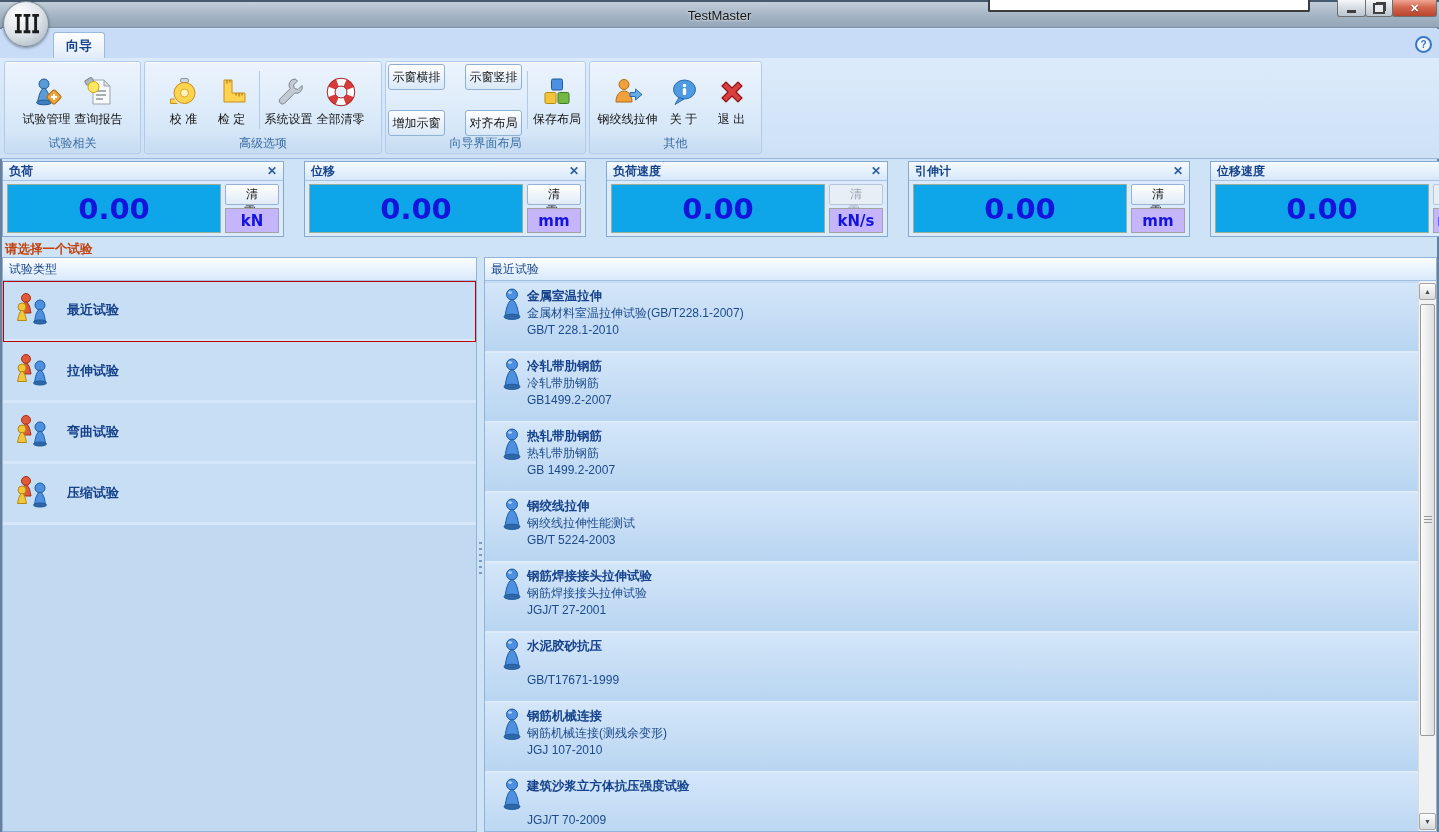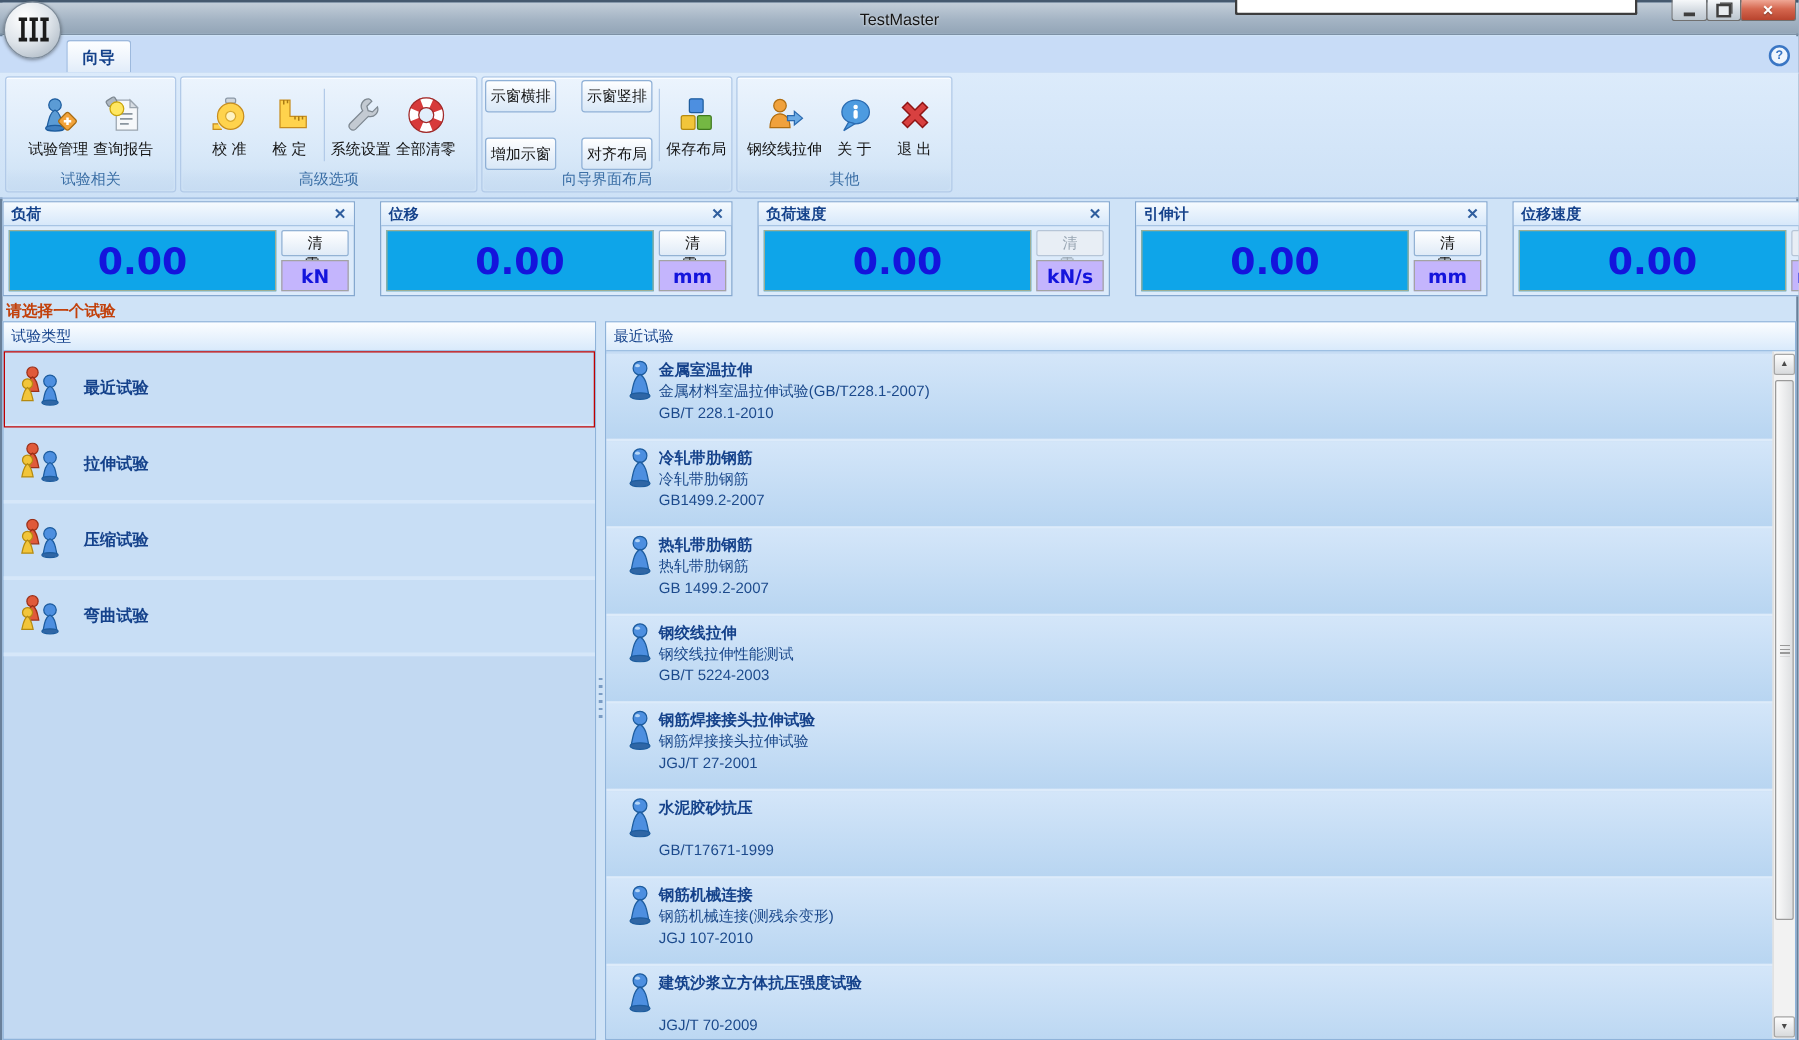--- a/index.html
+++ b/index.html
@@ -377,34 +377,34 @@
     <span class="ticon">
       <svg width="40" height="32" viewBox="0 0 40 32">
         <circle cx="13" cy="5" r="4.5" fill="#e05a3a" stroke="#9c3018"></circle>
         <path d="M13 8.5 C9.5 10.5 9 15 8 20 L18 20 C17 15 16.5 10.5 13 8.5 Z" fill="#e05a3a" stroke="#9c3018"></path>
         <circle cx="9" cy="14" r="4" fill="#f2c53a" stroke="#b58a10"></circle>
         <path d="M9 17 C6 19 5.5 23 4.5 27.5 L13.5 27.5 C12.5 23 12 19 9 17 Z" fill="#f2c53a" stroke="#b58a10"></path>
         <circle cx="27" cy="12" r="5" fill="#4d8fe0" stroke="#1d5c9e"></circle>
         <path d="M27 16 C23 18 22.5 23 21.5 28.5 L32.5 28.5 C31.5 23 31 18 27 16 Z" fill="#4d8fe0" stroke="#1d5c9e"></path>
         <ellipse cx="27" cy="29" rx="6.5" ry="2" fill="#2f66a5" stroke="#1d5c9e"></ellipse>
       </svg></span>
-    <span class="tlabel">压缩试验</span>
+    <span class="tlabel">弯曲试验</span>
   </div>
           <div class="titem">
     <span class="ticon">
       <svg width="40" height="32" viewBox="0 0 40 32">
         <circle cx="13" cy="5" r="4.5" fill="#e05a3a" stroke="#9c3018"></circle>
         <path d="M13 8.5 C9.5 10.5 9 15 8 20 L18 20 C17 15 16.5 10.5 13 8.5 Z" fill="#e05a3a" stroke="#9c3018"></path>
         <circle cx="9" cy="14" r="4" fill="#f2c53a" stroke="#b58a10"></circle>
         <path d="M9 17 C6 19 5.5 23 4.5 27.5 L13.5 27.5 C12.5 23 12 19 9 17 Z" fill="#f2c53a" stroke="#b58a10"></path>
         <circle cx="27" cy="12" r="5" fill="#4d8fe0" stroke="#1d5c9e"></circle>
         <path d="M27 16 C23 18 22.5 23 21.5 28.5 L32.5 28.5 C31.5 23 31 18 27 16 Z" fill="#4d8fe0" stroke="#1d5c9e"></path>
         <ellipse cx="27" cy="29" rx="6.5" ry="2" fill="#2f66a5" stroke="#1d5c9e"></ellipse>
       </svg></span>
-    <span class="tlabel">弯曲试验</span>
+    <span class="tlabel">压缩试验</span>
   </div>
         </div>
     </div>
     <div class="splitter">
       <div class="grip"></div>
     </div>
     <div class="panel rightpanel">
       <div class="pheader">最近试验</div>
       <div class="listwrap">
         <div id="recent-list">

